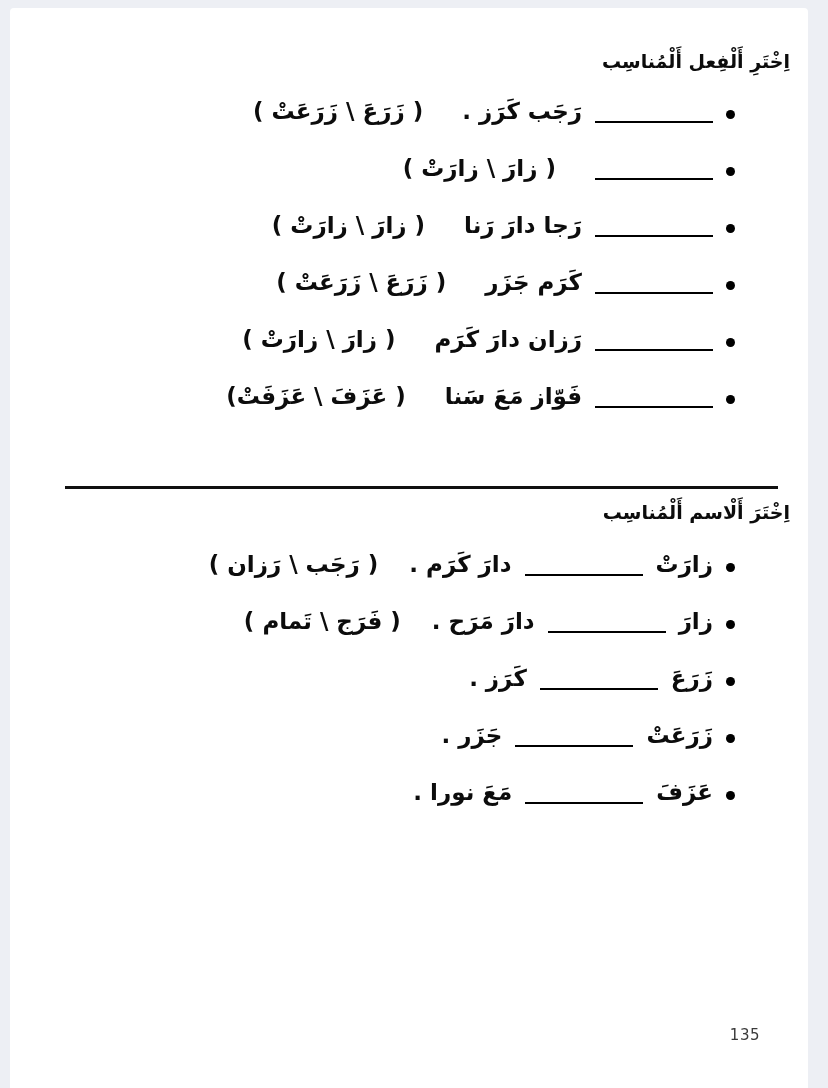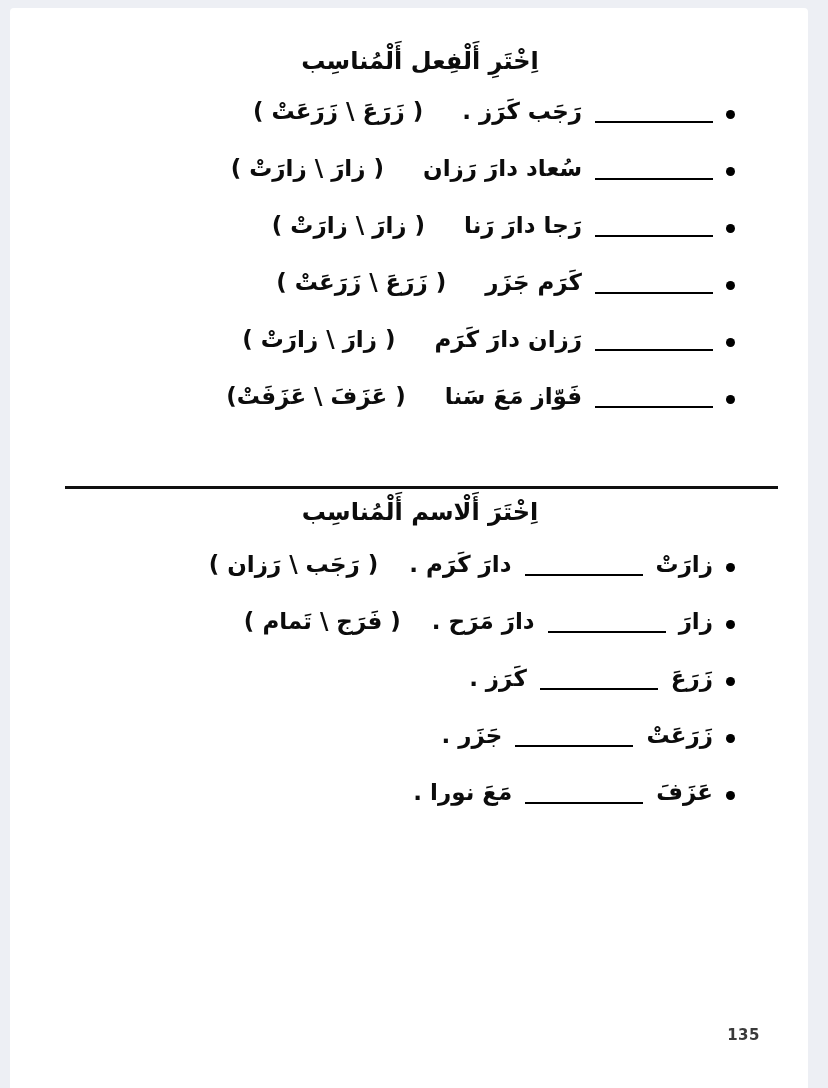--- a/index.html
+++ b/index.html
@@ -22,22 +22,22 @@
     color: #0c0c0c;
   }
   .content {
     position: relative;
     height: 100%;
     padding: 0 18px 0 40px;
     box-sizing: border-box;
     direction: rtl;
   }
   .section-title {
-    text-align: center;
-    font-size: 24px;
+    text-align: right;
+    font-size: 19px;
     font-weight: bold;
     line-height: 46px;
     letter-spacing: 0.5px;
     white-space: nowrap;
   }
   .title-1 { padding-top: 30px; }
   .title-2 { }
   .list { margin: 14px 55px 0 0; }
   .list-2 { margin-top: 16px; }
   .row {
@@ -70,21 +70,21 @@
     height: 0;
     border-top: 3.5px solid #101010;
     margin: 46px 12px 0 15px;
   }
   .page-number {
     position: absolute;
     right: 48px;
     bottom: 44px;
     direction: ltr;
     font-size: 15px;
-    font-weight: bold;
+    font-weight: normal;
     color: #3a3a3a;
     letter-spacing: 0.5px;
   }
 </style>
 </head>
 <body>
 
 <div class="page">
   <div class="content">
 
@@ -93,21 +93,20 @@
     <div class="list list-1">
       <div class="row">
         <span class="bullet"></span>
         <span class="blank"></span>
         <span class="phrase">رَجَب كَرَز .</span>
         <span class="choices">( زَرَعَ \ زَرَعَتْ )</span>
       </div>
       <div class="row">
         <span class="bullet"></span>
         <span class="blank"></span>
-        <span class="phrase">سُعاد دارَ رَزان</span>
         <span class="choices">( زارَ \ زارَتْ )</span>
       </div>
       <div class="row">
         <span class="bullet"></span>
         <span class="blank"></span>
         <span class="phrase">رَجا دارَ رَنا</span>
         <span class="choices">( زارَ \ زارَتْ )</span>
       </div>
       <div class="row">
         <span class="bullet"></span>

